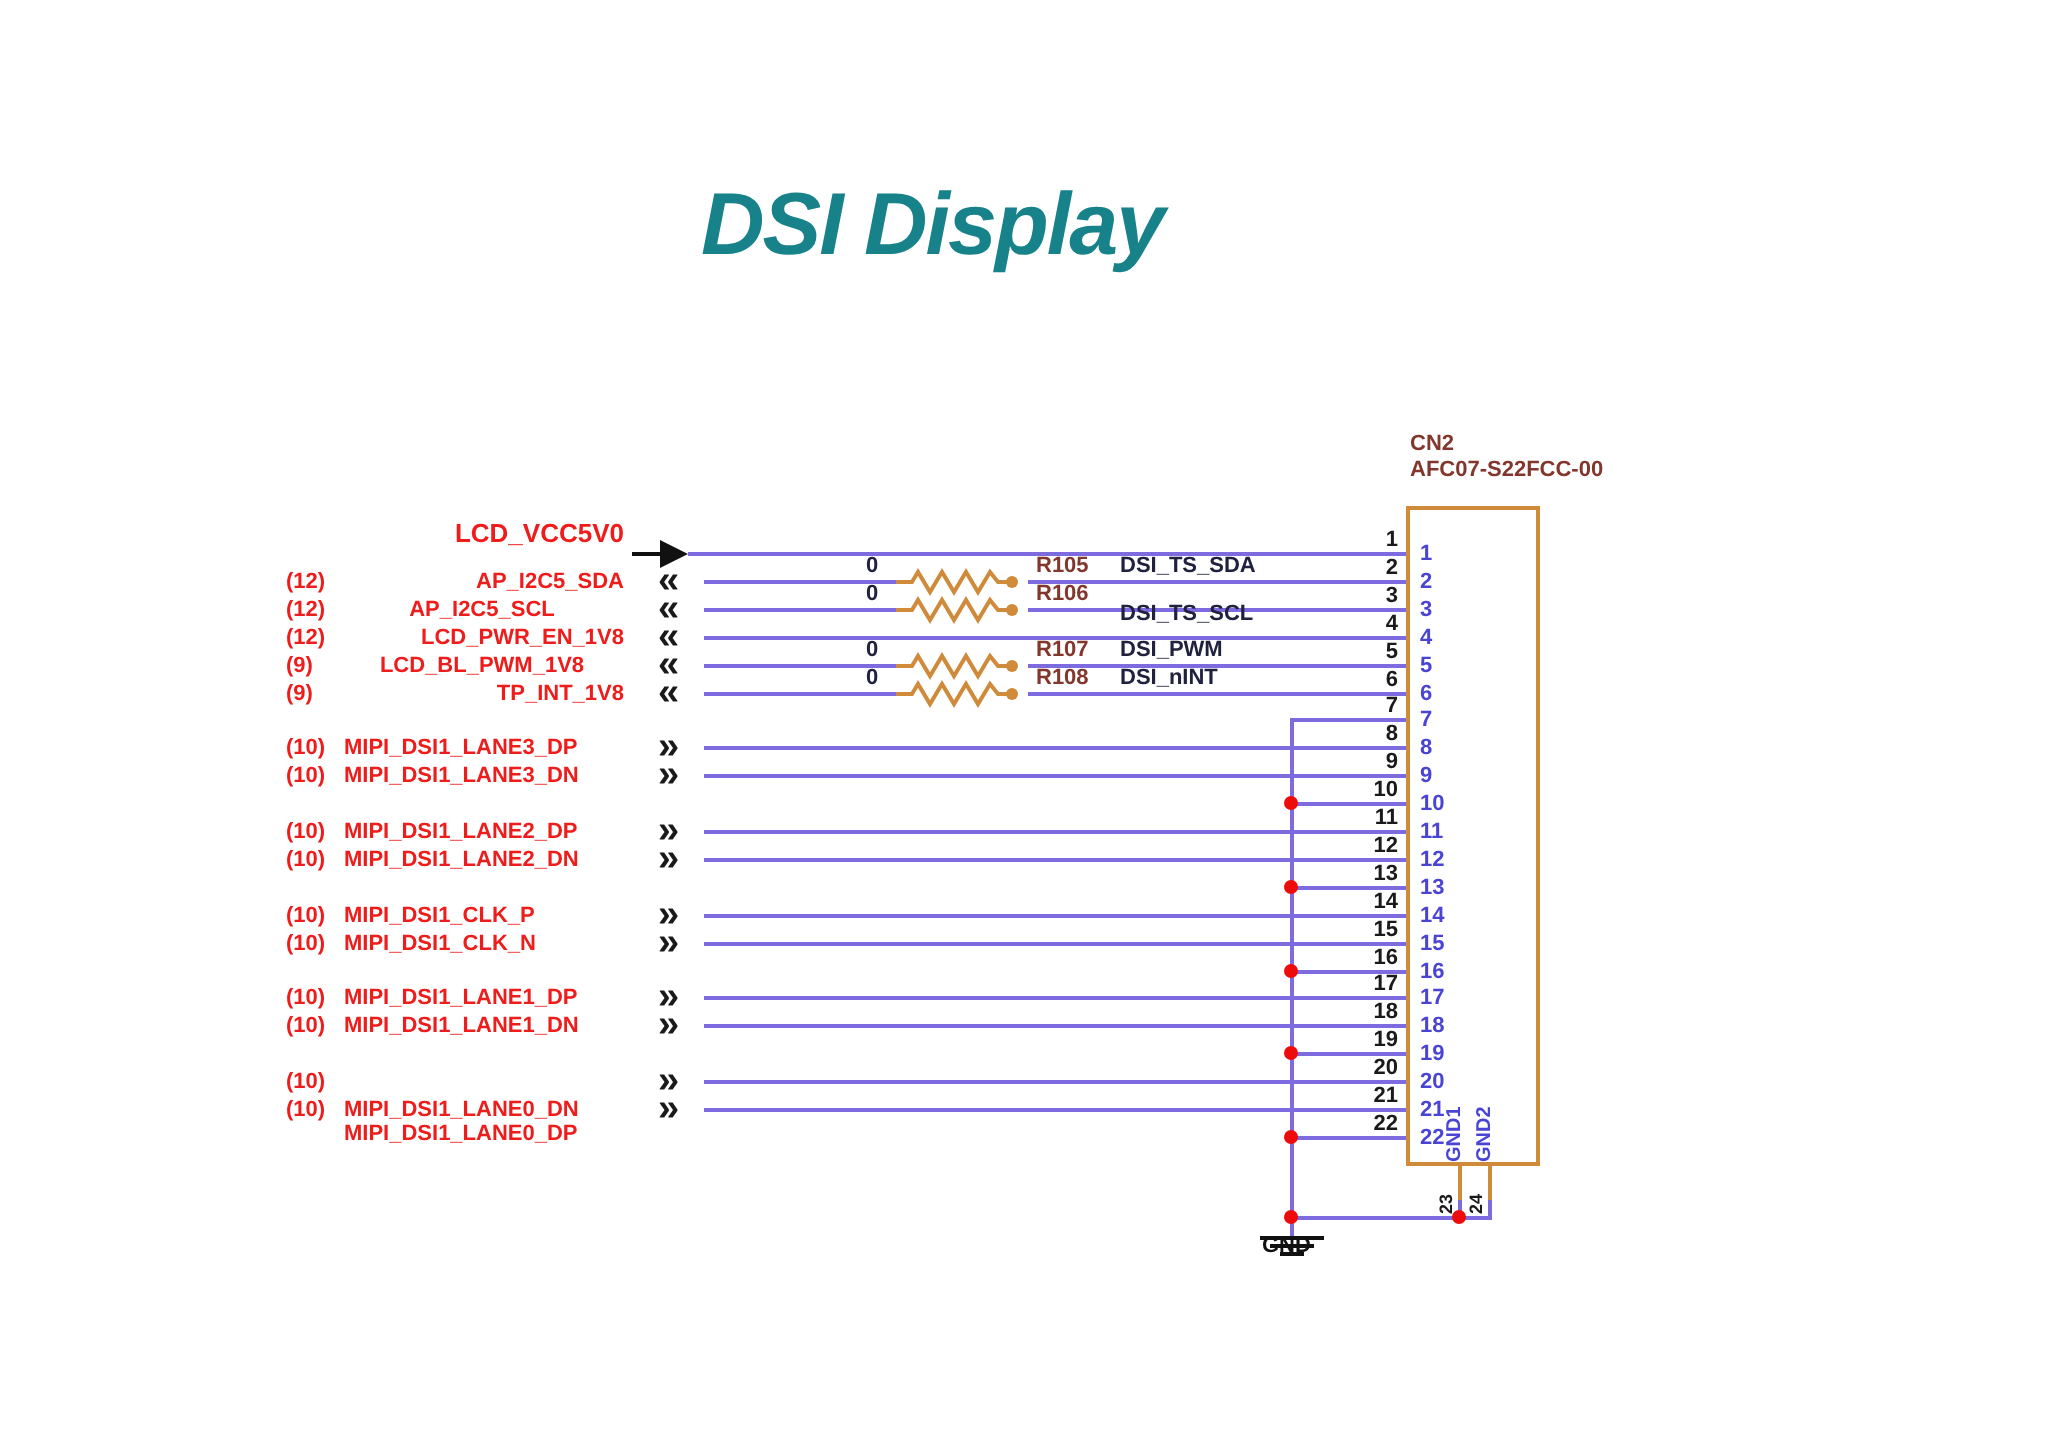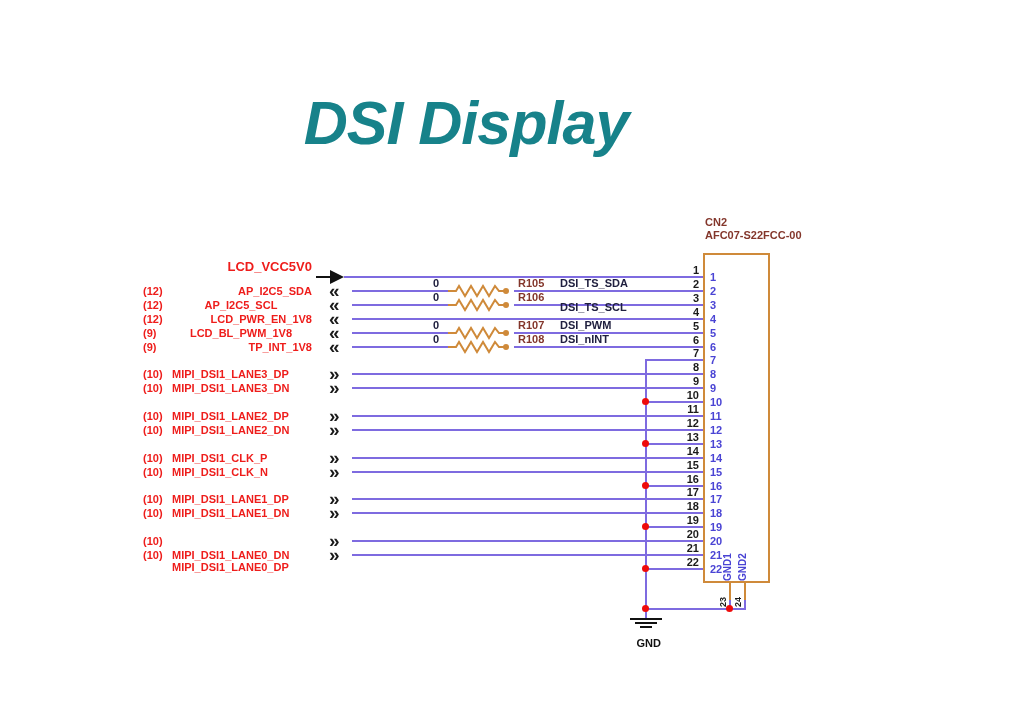--- a/index.html
+++ b/index.html
@@ -2,21 +2,21 @@
 <html><head>
 <meta charset="utf-8">
 <style>
   html,body { margin:0; padding:0; background:#ffffff; }
   #canvas {
     position:relative; width:1032px; height:720px; background:#ffffff;
     overflow:hidden; font-family:"Liberation Sans", sans-serif;
   }
   #title {
     position:absolute; left:0; top:88px; width:932px; text-align:center;
-    font-size:61px; font-weight:bold; font-style:italic; letter-spacing:-1px;
+    font-size:44px; font-weight:bold; font-style:italic; letter-spacing:-1px;
     font-family:"Liberation Sans", sans-serif;
   }
   .t  { position:absolute; white-space:nowrap; font-size:11px; line-height:12px; }
   .sig { font-weight:bold; }
   .wire { position:absolute; height:2px; }
   .vwire { position:absolute; width:2px; }
   .stub { position:absolute; height:2px; }
   .vstub { position:absolute; width:2px; }
   .dot { position:absolute; width:7px; height:7px; border-radius:50%; }
   .chev { position:absolute; font-size:19px; font-weight:bold; line-height:19px; color:#1a1a1a; }
@@ -217,15 +217,15 @@
       <div class="wire" style="left: 645px; top: 568px; width: 58px; background: rgb(126, 107, 224);"></div>
       <div class="dot" style="left: 642px; top: 565px; background: rgb(238, 11, 11);"></div>
       <div class="wire" style="left: 645px; top: 608px; width: 101px; background: rgb(126, 107, 224);"></div>
       <div class="vwire" style="left: 729px; top: 600px; height: 10px; background: rgb(126, 107, 224);"></div>
       <div class="vwire" style="left: 744px; top: 600px; height: 10px; background: rgb(126, 107, 224);"></div>
       <div class="dot" style="left: 642px; top: 605px; background: rgb(238, 11, 11);"></div>
       <div class="dot" style="left: 726px; top: 605px; background: rgb(238, 11, 11);"></div>
       <div class="gbar" style="left: 630px; top: 618px; width: 32px;"></div>
       <div class="gbar" style="left: 635px; top: 622px; width: 22px;"></div>
       <div class="gbar" style="left: 640px; top: 626px; width: 12px;"></div>
-      <div class="t" style="left: 631px; top: 637px; width: 30px; text-align: right; color: rgb(17, 17, 17); font-weight: 600;">GND</div>
+      <div class="t" style="left: 631px; top: 617px; width: 30px; text-align: left; color: rgb(17, 17, 17); font-weight: 600;">GND</div>
     </div>
 </div>
 
 </body></html>

